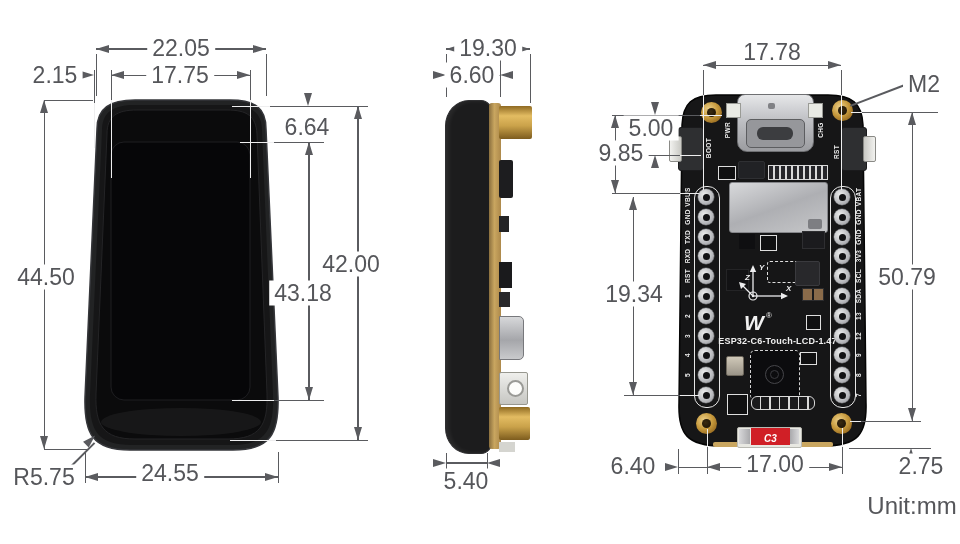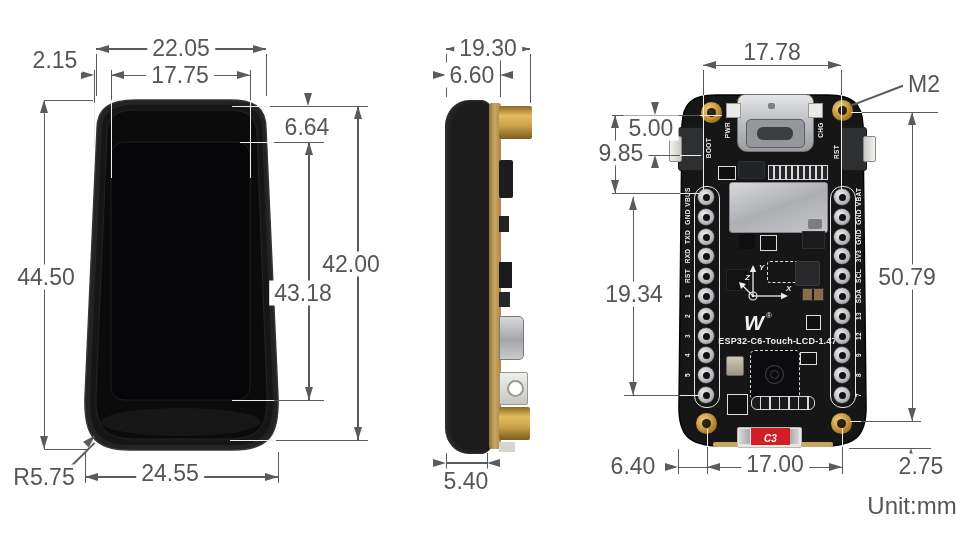--- a/index.html
+++ b/index.html
@@ -76,21 +76,21 @@
   <div class="ar ar-l" style="left:96px;top:45px"></div>
   <div class="ar ar-r" style="left:253px;top:45px"></div>
   <div class="dt" style="left:181px;top:48px">22.05</div>
 
   <div class="ln" style="left:111px;top:74.5px;width:139px;height:1.5px"></div>
   <div class="ar ar-l" style="left:111px;top:71px"></div>
   <div class="ar ar-r" style="left:237px;top:71px"></div>
   <div class="dt" style="left:180px;top:75px">17.75</div>
 
   <div class="ar ar-r" style="left:81px;top:71px"></div>
-  <div class="dt" style="left:55px;top:60px">2.15</div>
+  <div class="dt" style="left:55px;top:75px">2.15</div>
 
   <div class="ar ar-d" style="left:304px;top:93px"></div>
   <div class="dt" style="left:307px;top:127px">6.64</div>
 
   <div class="ln" style="left:308.2px;top:142px;width:1.5px;height:258px"></div>
   <div class="ar ar-u" style="left:305px;top:142px"></div>
   <div class="ar ar-d" style="left:305px;top:387px"></div>
   <div class="dt" style="left:303px;top:293px">43.18</div>
 
   <div class="ln" style="left:357.2px;top:106px;width:1.5px;height:334px"></div>

